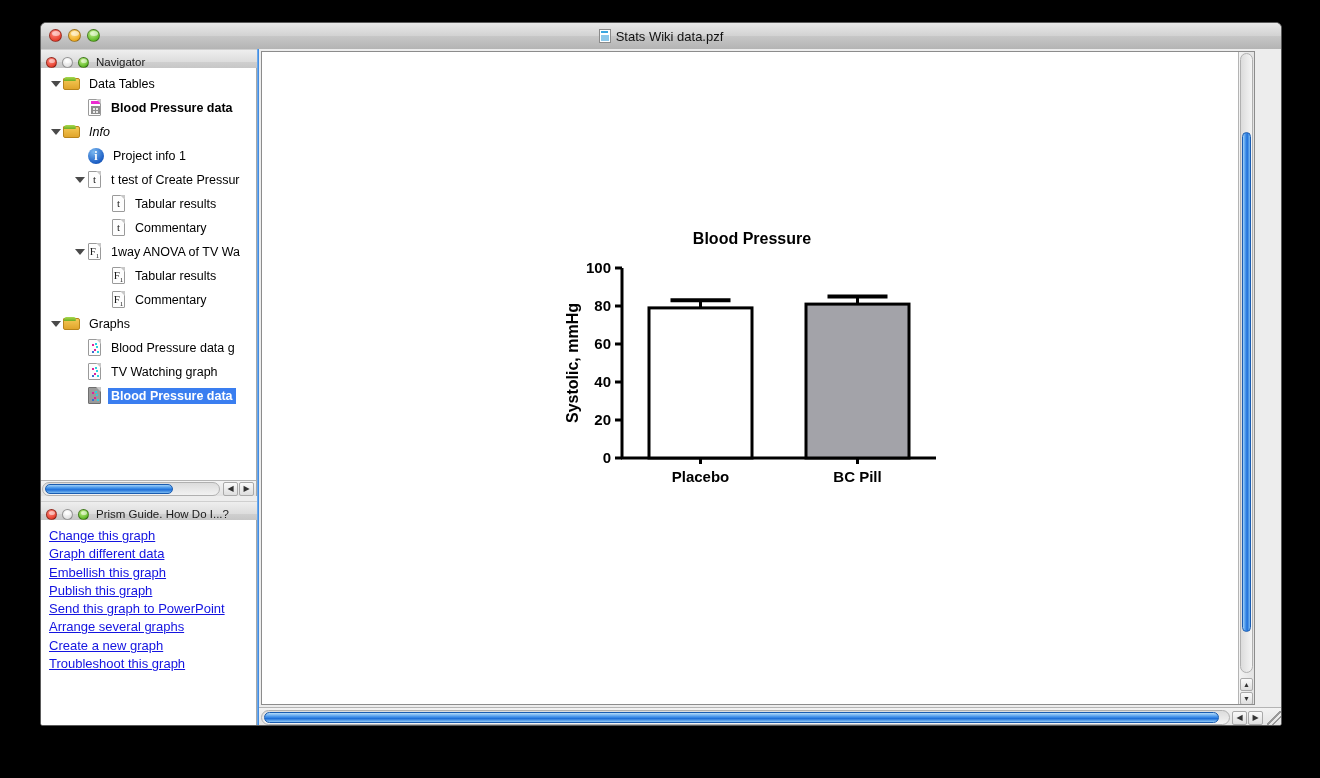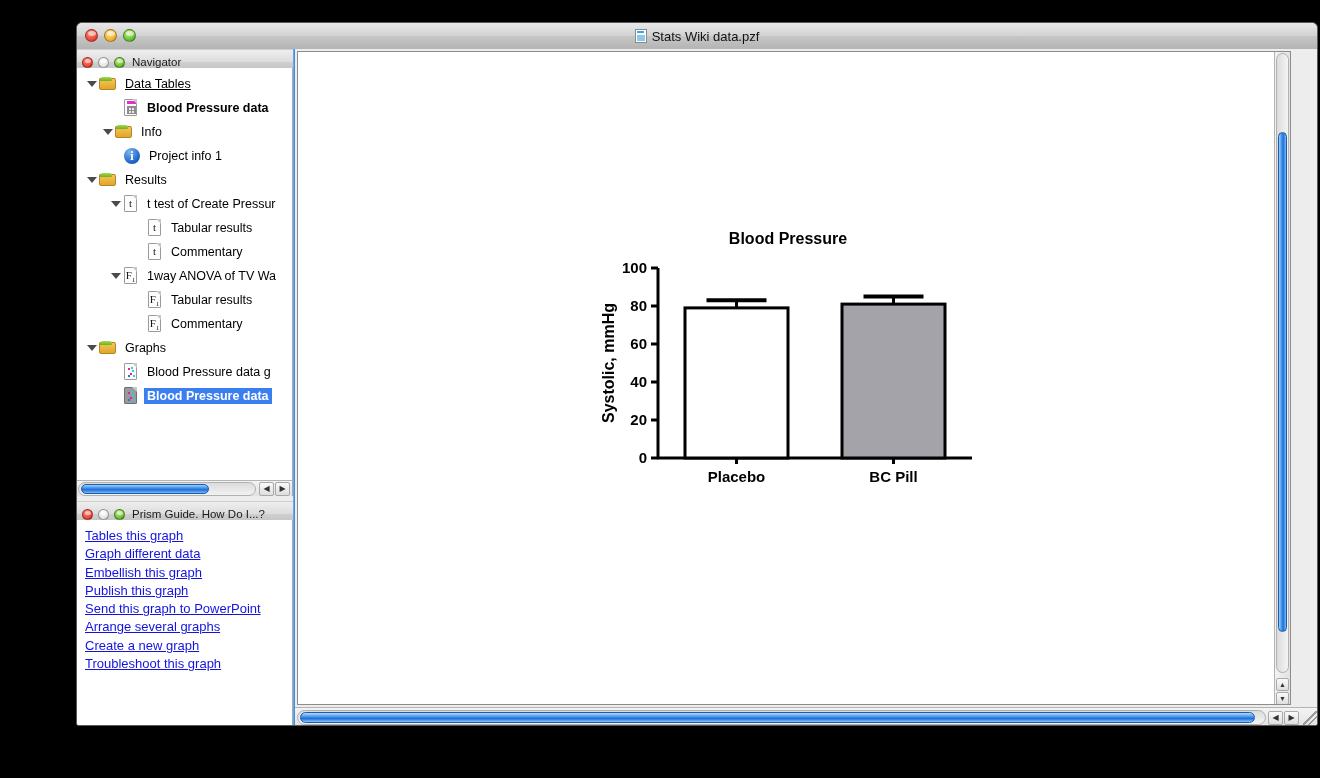--- a/index.html
+++ b/index.html
@@ -19,21 +19,20 @@
     position: absolute;
     left: 40px;
     top: 22px;
     width: 1242px;
     height: 704px;
     background: #ededed;
     border: 1px solid #5a5a5a;
     border-radius: 6px 6px 3px 3px;
     box-sizing: border-box;
     overflow: hidden;
-    margin-left: 36px;
   }
 
   #titlebar {
     position: relative;
     height: 26px;
     background: linear-gradient(to bottom, #e8e8e8 0%, #d3d3d3 48%, #c6c6c6 52%, #b4b4b4 100%);
     border-bottom: 1px solid #8d8d8d;
     border-radius: 5px 5px 0 0;
   }
   .tl-lights {
@@ -548,57 +547,50 @@
       <div id="navigator">
         <div class="panel-header">
           <div class="hlight red"></div>
           <div class="hlight gray"></div>
           <div class="hlight green"></div>
           <span class="panel-title">Navigator</span>
         </div>
 
         <div id="nav-tree-wrap">
           <div id="nav-tree">
-              <div class="tree-row" style="padding-left: 8px; text-decoration: underline;">
-                <span class="twisty">
-                  <i></i>
-                </span>
-                <span class="ic folder"></span>
-                <span class="row-label">Data Tables</span>
-              </div>
-              <div class="tree-row" style="padding-left: 32px;">
-                <span class="twisty"></span>
-                <span class="ic page">
-                  <span class="pg">
-                    <span class="bar-magenta"></span>
-                    <span class="grid"></span>
-                  </span>
-                </span>
-                <span class="row-label bold">Blood Pressure data</span>
-              </div>
-              <div class="tree-row" style="padding-left: 24px;">
-                <span class="twisty">
-                  <i></i>
-                </span>
-                <span class="ic folder"></span>
-                <span class="row-label">Info</span>
-              </div>
-              <div class="tree-row" style="padding-left: 32px;">
-                <span class="twisty"></span>
-                <span class="ic info">
-                  <span class="circ">i</span>
-                </span>
-                <span class="row-label">Project info 1</span>
-              </div>
               <div class="tree-row" style="padding-left: 8px;">
                 <span class="twisty">
                   <i></i>
                 </span>
                 <span class="ic folder"></span>
-                <span class="row-label">Results</span>
+                <span class="row-label">Data Tables</span>
+              </div>
+              <div class="tree-row" style="padding-left: 32px;">
+                <span class="twisty"></span>
+                <span class="ic page">
+                  <span class="pg">
+                    <span class="bar-magenta"></span>
+                    <span class="grid"></span>
+                  </span>
+                </span>
+                <span class="row-label bold">Blood Pressure data</span>
+              </div>
+              <div class="tree-row" style="padding-left: 8px; font-style: italic;">
+                <span class="twisty">
+                  <i></i>
+                </span>
+                <span class="ic folder"></span>
+                <span class="row-label">Info</span>
+              </div>
+              <div class="tree-row" style="padding-left: 32px;">
+                <span class="twisty"></span>
+                <span class="ic info">
+                  <span class="circ">i</span>
+                </span>
+                <span class="row-label">Project info 1</span>
               </div>
               <div class="tree-row" style="padding-left: 32px;">
                 <span class="twisty">
                   <i></i>
                 </span>
                 <span class="ic page">
                   <span class="pg">
                     <span class="tletter">t</span>
                   </span>
                 </span>
@@ -659,20 +651,29 @@
                 <span class="row-label">Graphs</span>
               </div>
               <div class="tree-row" style="padding-left: 32px;">
                 <span class="twisty"></span>
                 <span class="ic page">
                   <span class="pg">
                     <span class="gspeck"></span>
                   </span>
                 </span>
                 <span class="row-label">Blood Pressure data g</span>
+              </div>
+              <div class="tree-row" style="padding-left: 32px;">
+                <span class="twisty"></span>
+                <span class="ic page">
+                  <span class="pg">
+                    <span class="gspeck"></span>
+                  </span>
+                </span>
+                <span class="row-label">TV Watching graph</span>
               </div>
               <div class="tree-row selected" style="padding-left: 32px;">
                 <span class="twisty"></span>
                 <span class="ic page dark">
                   <span class="pg">
                     <span class="gspeck"></span>
                   </span>
                 </span>
                 <span class="row-label bold">Blood Pressure data</span>
               </div>
@@ -691,21 +692,21 @@
       </div>
 
       <div id="guide">
         <div class="panel-header">
           <div class="hlight red"></div>
           <div class="hlight gray"></div>
           <div class="hlight green"></div>
           <span class="panel-title">Prism Guide. How Do I...?</span>
         </div>
         <div id="guide-body">
-            <div class="guide-line"><a href="#" class="guide-link">Tables this graph</a></div>
+            <div class="guide-line"><a href="#" class="guide-link">Change this graph</a></div>
             <div class="guide-line"><a href="#" class="guide-link">Graph different data</a></div>
             <div class="guide-line"><a href="#" class="guide-link">Embellish this graph</a></div>
             <div class="guide-line"><a href="#" class="guide-link">Publish this graph</a></div>
             <div class="guide-line"><a href="#" class="guide-link">Send this graph to PowerPoint</a></div>
             <div class="guide-line"><a href="#" class="guide-link">Arrange several graphs</a></div>
             <div class="guide-line"><a href="#" class="guide-link">Create a new graph</a></div>
             <div class="guide-line"><a href="#" class="guide-link">Troubleshoot this graph</a></div>
           </div>
       </div>
     </div>

